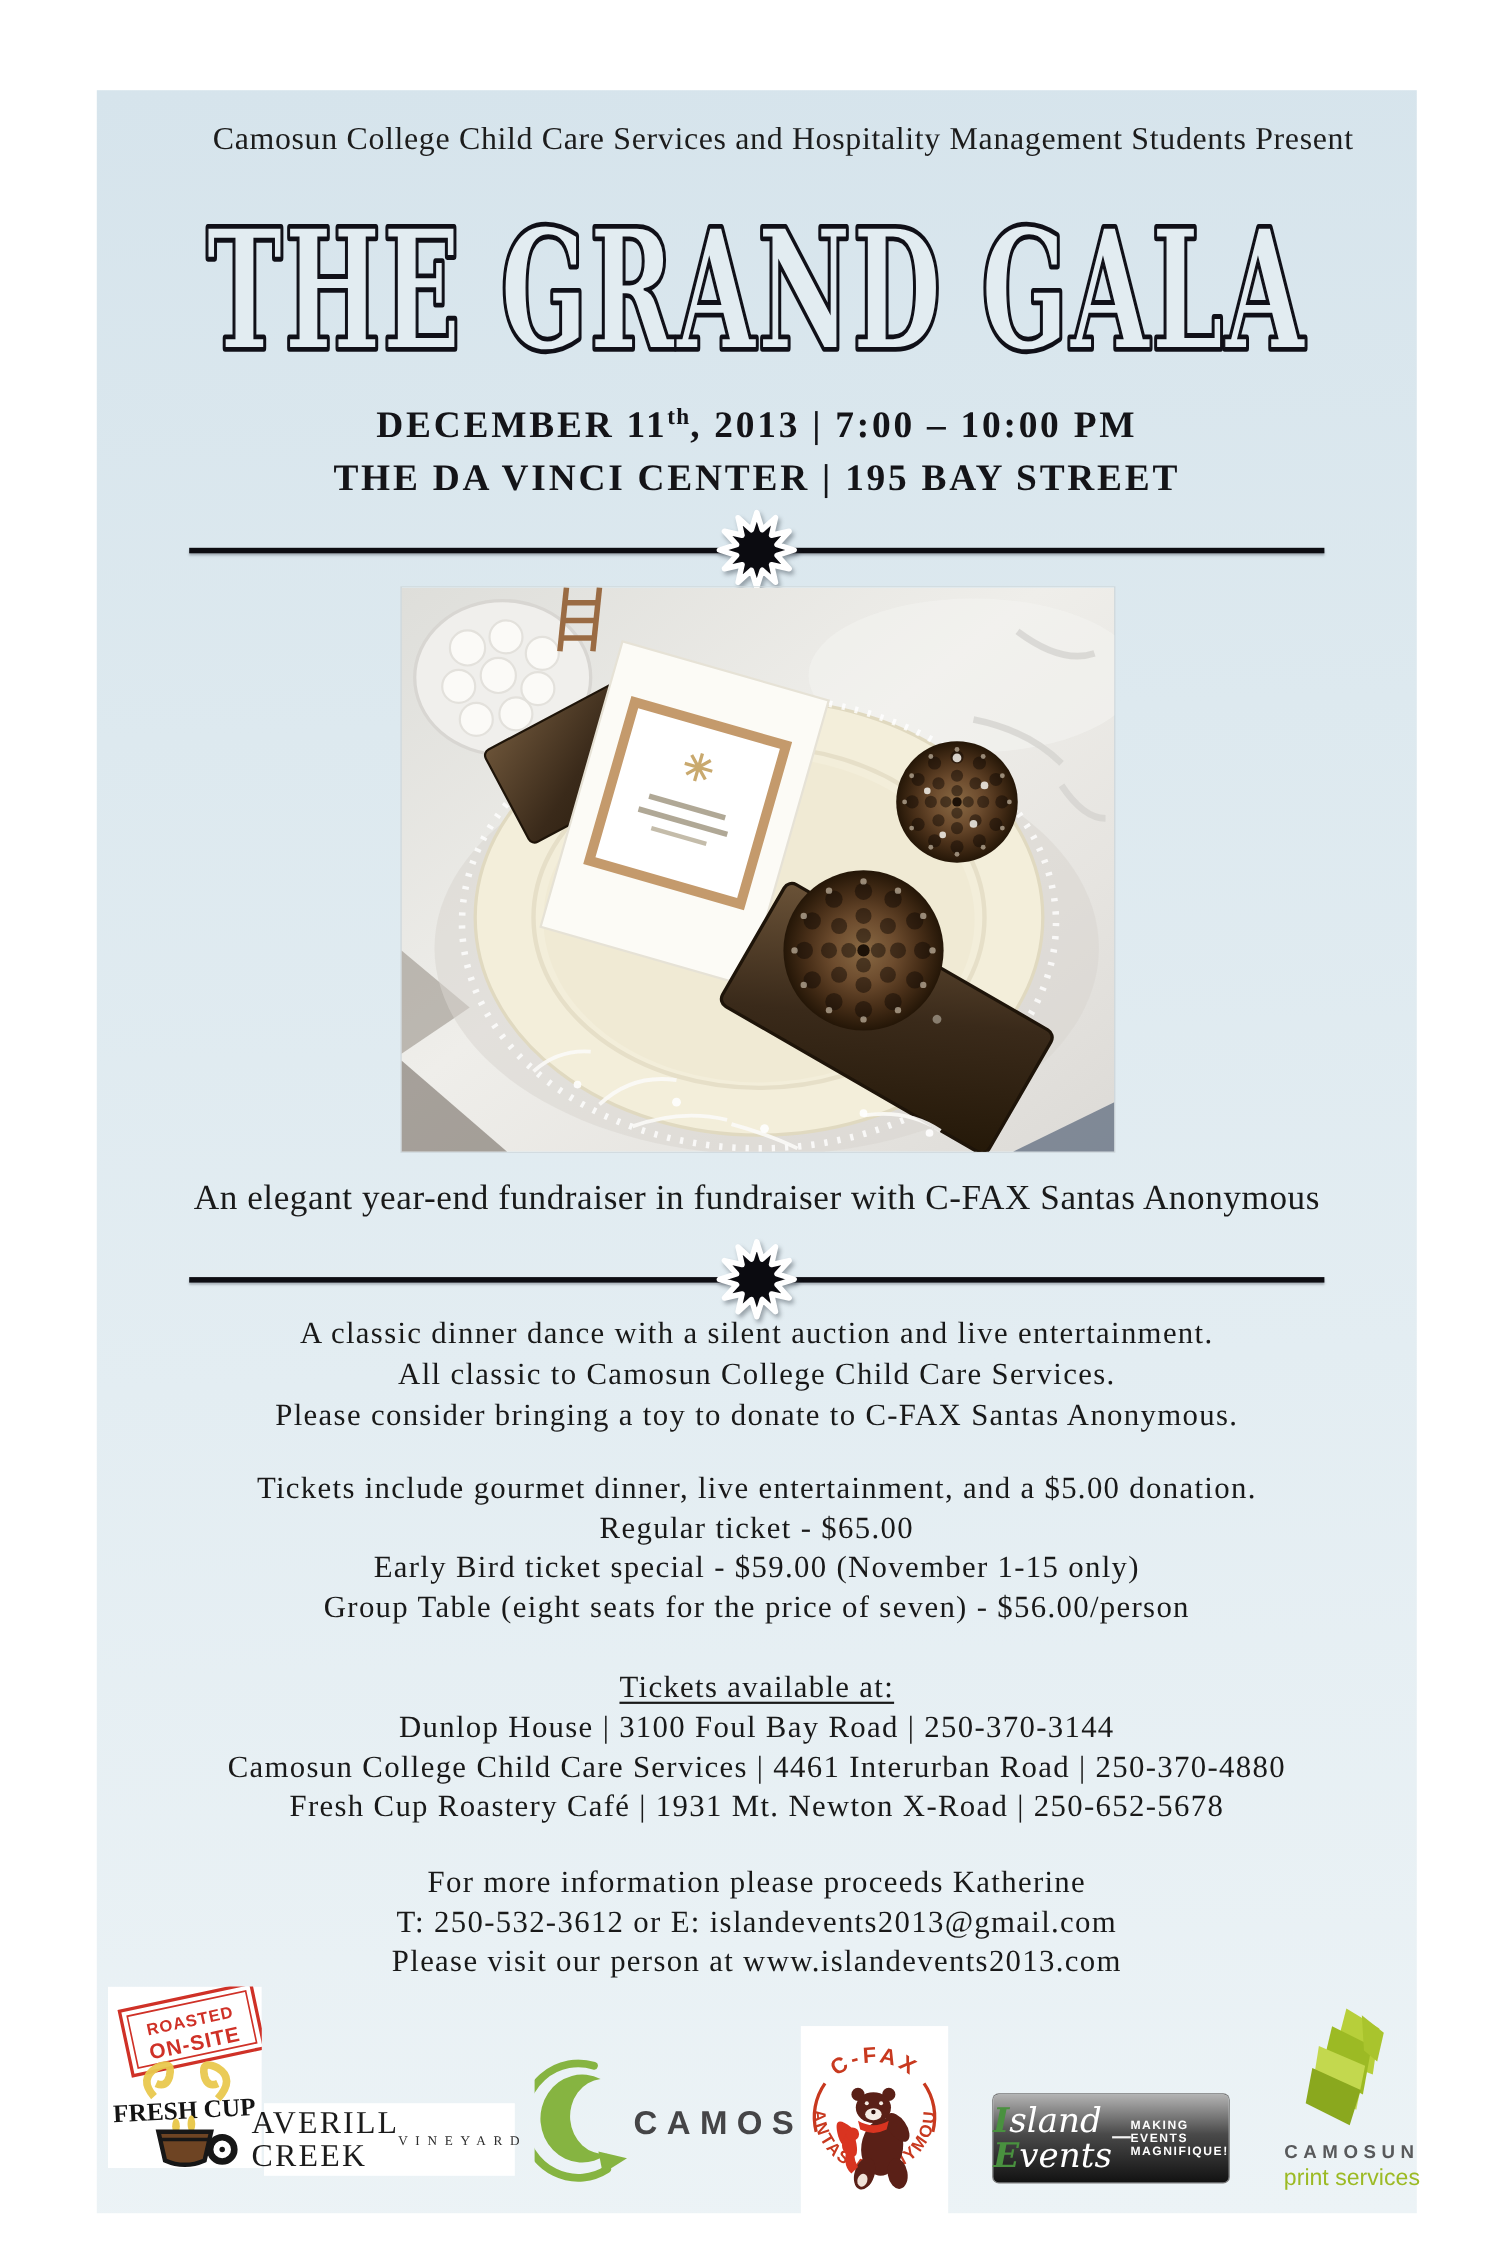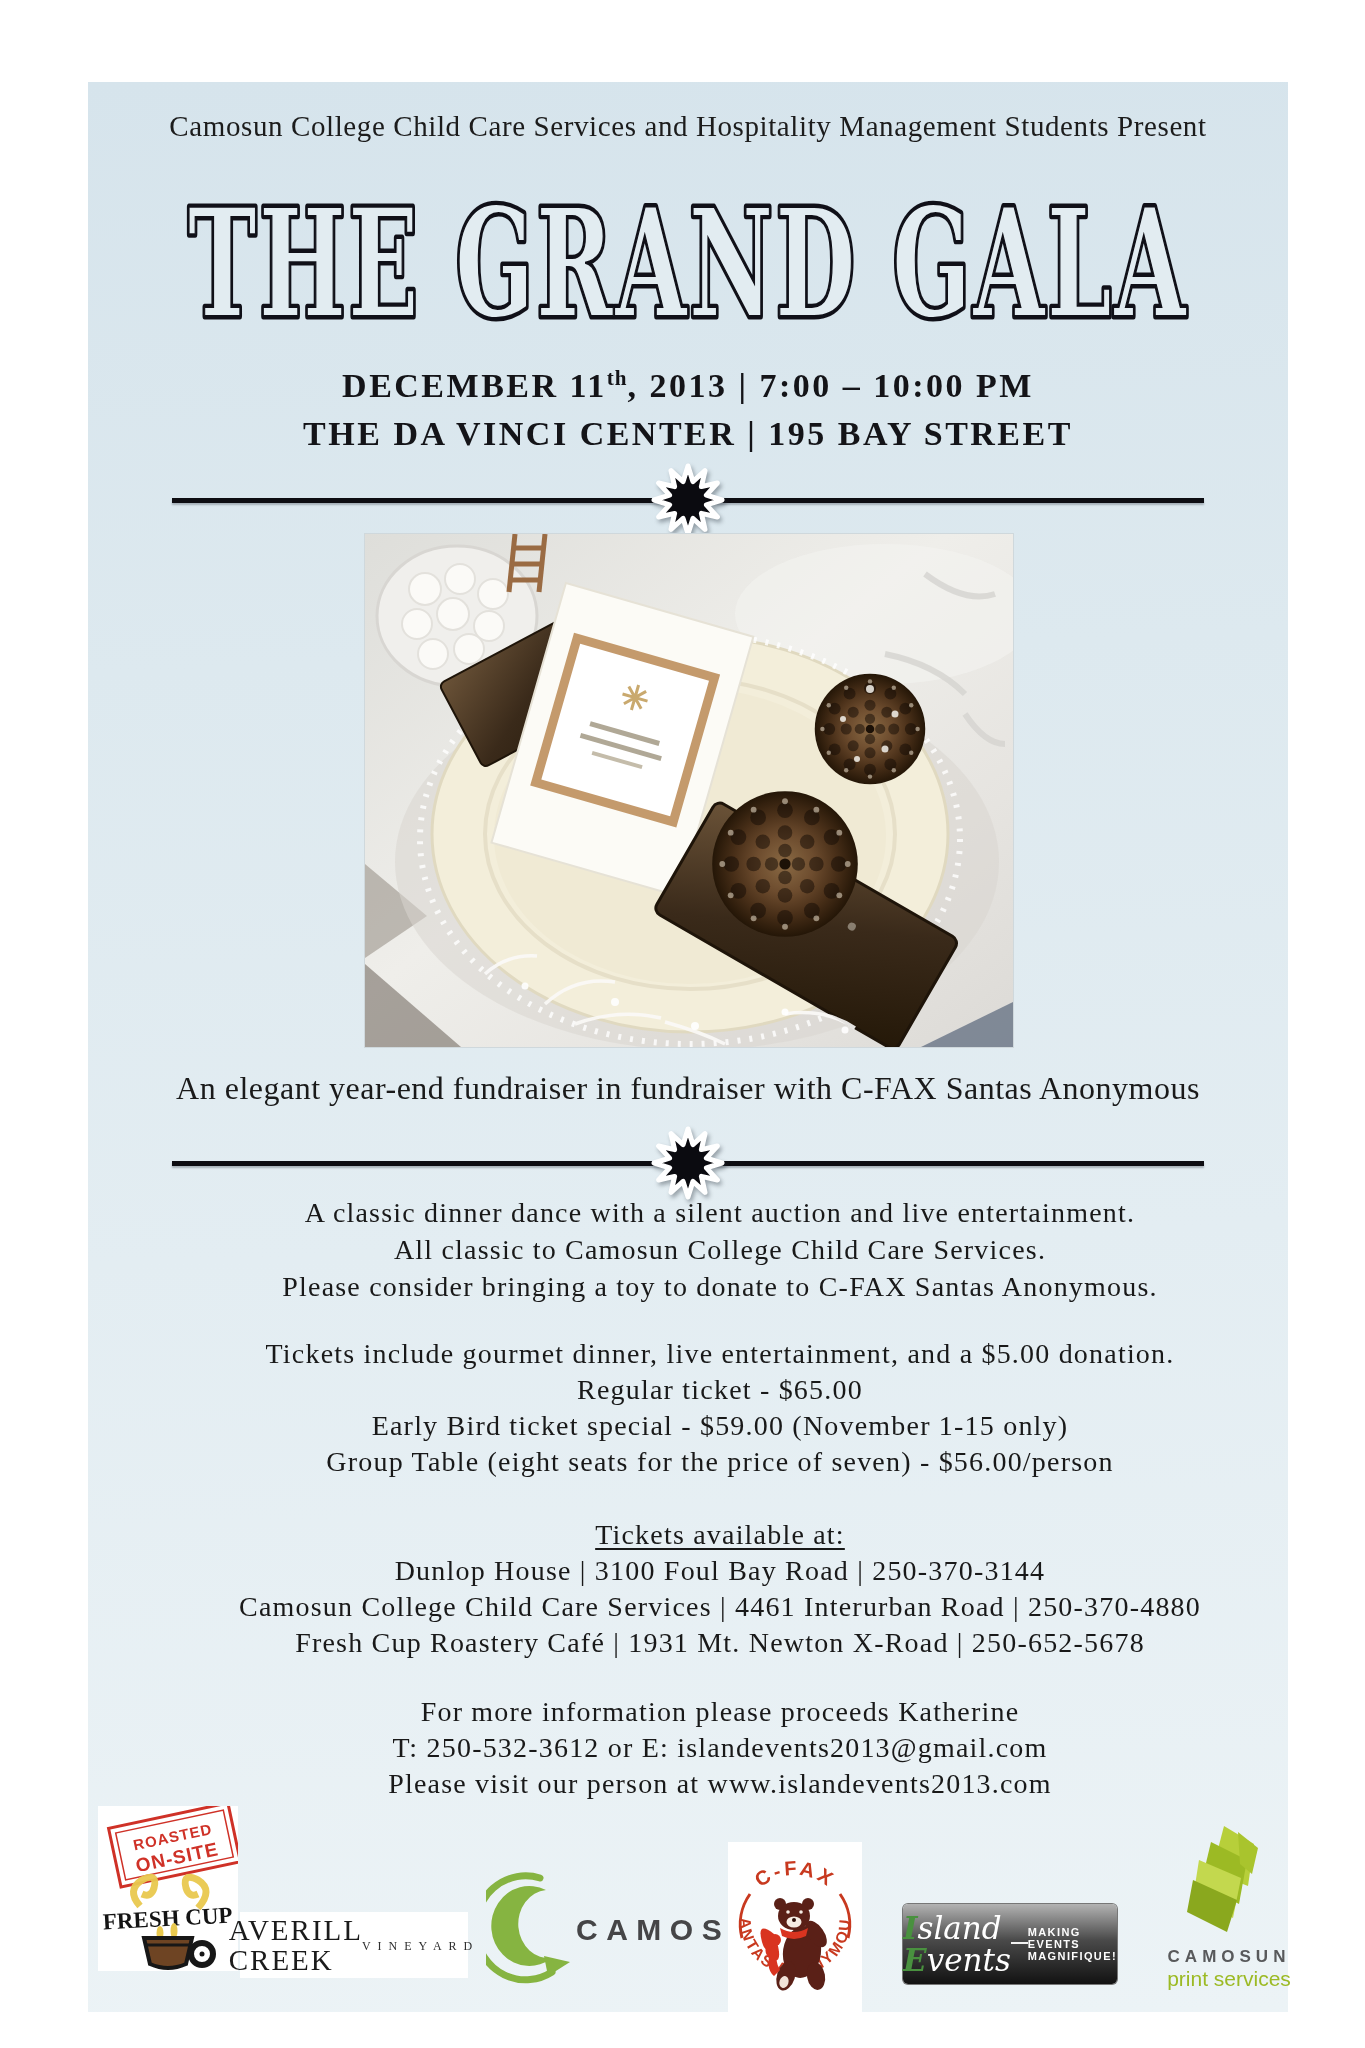--- a/index.html
+++ b/index.html
@@ -1,37 +1,37 @@
 <!DOCTYPE html>
 <html><head>
 <meta charset="utf-8">
 <style>
   html,body{margin:0;padding:0;background:#fff;}
   .page{position:relative;width:1365px;height:2048px;background:#ffffff;overflow:hidden;
         font-family:"Liberation Serif",serif;color:#171717;}
   .poster{position:absolute;left:88px;top:82px;width:1200px;height:1930px;
           background:linear-gradient(178deg,#d6e4ec 0%,#dde9ef 30%,#e3edf2 60%,#ecf3f6 100%);}
   .ctr{position:absolute;left:0;width:100%;text-align:center;white-space:nowrap;}
-  .presenter{top:28px;font-size:29px;letter-spacing:.6px;color:#1c1c1c;}
+  .presenter{top:28px;font-size:29px;letter-spacing:.6px;color:#1c1c1c;padding-left:24px;}
   .title-svg{position:absolute;top:86px;left:0;width:1200px;height:180px;}
   .t-outer{fill:none;stroke:#101018;stroke-width:7;stroke-linejoin:round;}
   .t-inner{fill:#e2ecf1;stroke:#101018;stroke-width:1.8;}
   .datelines{top:272px;font-family:"Liberation Serif",serif;font-weight:bold;
              font-size:34px;line-height:48px;letter-spacing:2.5px;color:#141418;}
   .datelines sup{font-size:.62em;vertical-align:super;letter-spacing:1px;}
   .divider{position:absolute;left:0;width:1200px;height:80px;}
   .divider .line{position:absolute;top:38px;left:84px;right:84px;height:5px;background:#0d0d12;
                  box-shadow:0 2px 2px rgba(60,70,80,.35);}
   .divider svg{position:absolute;left:560px;top:0;filter:drop-shadow(2px 3px 2px rgba(40,50,60,.4));}
   .divider-1{top:378px;}
   .divider-2{top:1041px;}
   .photo{position:absolute;left:277px;top:452px;width:648px;height:513px;box-shadow:0 0 0 1px #cfd8dc;}
   .tagline{top:988px;font-size:32px;letter-spacing:.5px;color:#1a1a1a;}
   .block{position:absolute;left:0;width:100%;text-align:center;white-space:nowrap;
-         font-size:28px;letter-spacing:1.2px;color:#191919;padding-left:32px;}
+         font-size:28px;letter-spacing:1.2px;color:#191919;}
   .intro{top:1112px;line-height:37px;}
   .tickets{top:1254px;line-height:36px;}
   .avail{top:1435px;line-height:36px;}
   .avail .heading{text-decoration:underline;text-underline-offset:4px;text-decoration-thickness:2px;}
   .contact{top:1612px;line-height:36px;}
   .logo{position:absolute;}
   .whitebox{background:#fff;}
   .averill{left:152px;top:1830px;width:228px;height:66px;display:flex;flex-direction:row;
            align-items:center;justify-content:center;}
   .averill .nm{font-family:"Liberation Serif",serif;font-size:29px;letter-spacing:2px;color:#1b1b1b;line-height:30px;}

